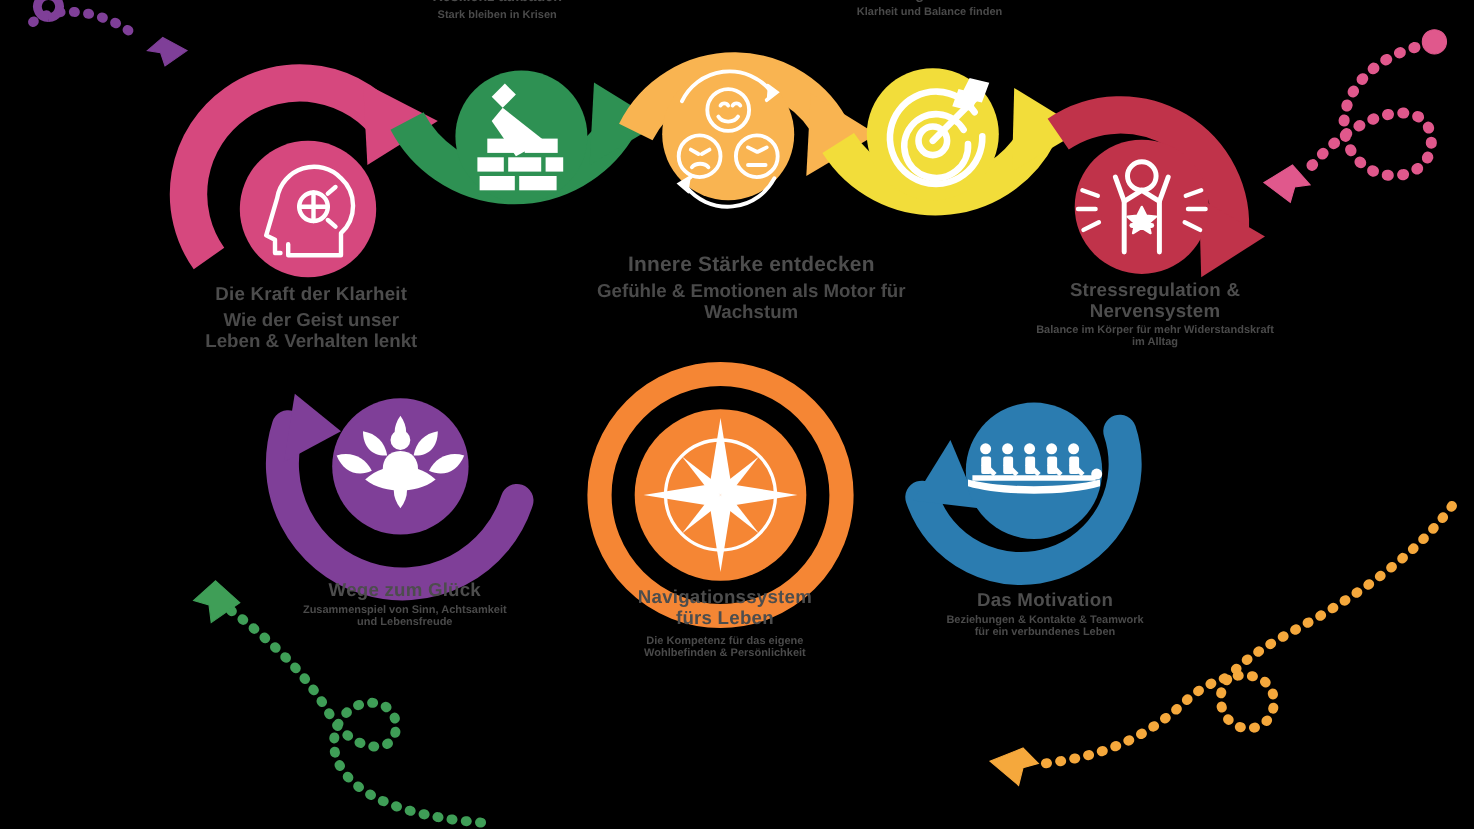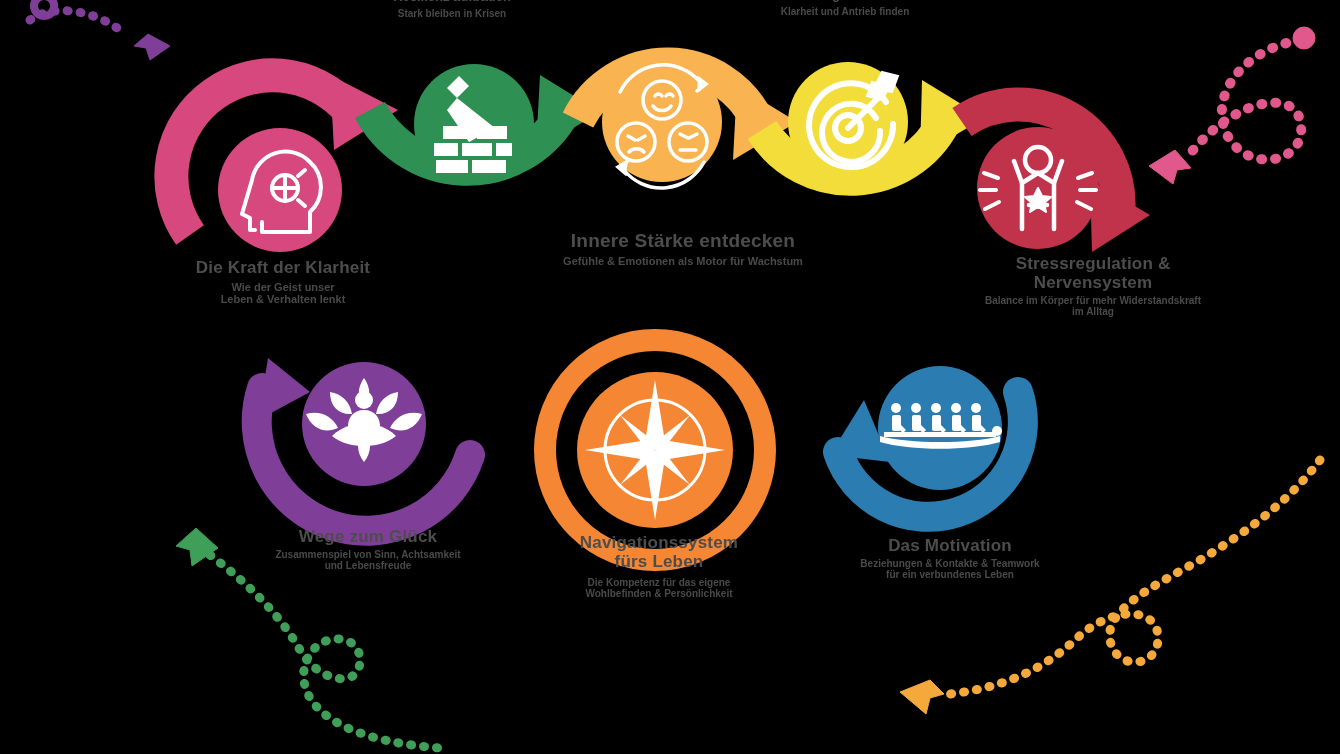--- a/index.html
+++ b/index.html
@@ -6,21 +6,21 @@
   body{width:1340px;height:754px;position:relative;overflow:hidden;
        font-family:"Liberation Sans",sans-serif;}
   #stage{position:absolute;inset:0;width:1328px;height:754px;}
   svg.layer{position:absolute;left:0;top:0;width:1340px;height:754px;overflow:visible;}
   .lbl{position:absolute;text-align:center;color:#4d4d4d;line-height:1.12;}
   .lbl .t{font-weight:bold;display:block;}
   .lbl .s{font-weight:bold;display:block;color:#4a4a4a;}
   .t-lg{font-size:19px;letter-spacing:.2px;}
   .t-md{font-size:17px;letter-spacing:.2px;}
   .t-sm{font-size:13px;}
-  .s-sm{font-size:11px;margin-top:4px;}
+  .s-sm{font-size:17px;margin-top:4px;}
   .s-xs{font-size:10px;margin-top:3px;}
 </style>
 </head>
 <body>
 
 <div id="stage">
 
   <svg class="layer" viewBox="0 0 1340 754">
     <defs>
       <marker id="ar-pink" markerWidth="6" markerHeight="6" refX="3" refY="3" orient="auto">
@@ -215,35 +215,35 @@
     </g>
   </svg>
 
   <div class="lbl" style="left:352px;top:-10px;width:200px;">
     <span class="t t-sm">Resilienz aufbauen</span>
     <span class="s s-xs">Stark bleiben in Krisen</span>
   </div>
 
   <div class="lbl" style="left:730px;top:-12px;width:230px;">
     <span class="t t-sm">Zielsetzung &amp; Motivation</span>
-    <span class="s s-xs">Klarheit und Antrieb finden</span>
+    <span class="s s-xs">Klarheit und Balance finden</span>
   </div>
 
   <div class="lbl" style="left:140px;top:258px;width:286px;">
     <span class="t t-md">Die Kraft der Klarheit</span>
     <span class="s s-sm" style="white-space:pre-line;">Wie der Geist unser
 Leben &amp; Verhalten lenkt</span>
   </div>
 
   <div class="lbl" style="left:523px;top:230px;width:320px;">
     <span class="t t-lg">Innere Stärke entdecken</span>
     <span class="s s-sm">Gefühle &amp; Emotionen als Motor für Wachstum</span>
   </div>
 
-  <div class="lbl" style="left:948px;top:254px;width:290px;">
+  <div class="lbl" style="left:905px;top:254px;width:290px;">
     <span class="t t-md" style="white-space:pre-line;">Stressregulation &amp;
 Nervensystem</span>
     <span class="s s-xs" style="white-space:pre-line;">Balance im Körper für mehr Widerstandskraft
 im Alltag</span>
   </div>
 
   <div class="lbl" style="left:525px;top:533px;width:268px;">
     <span class="t t-md" style="white-space:pre-line;">Navigationssystem
 fürs Leben</span>
     <span class="s s-xs" style="white-space:pre-line;margin-top:6px;">Die Kompetenz für das eigene

